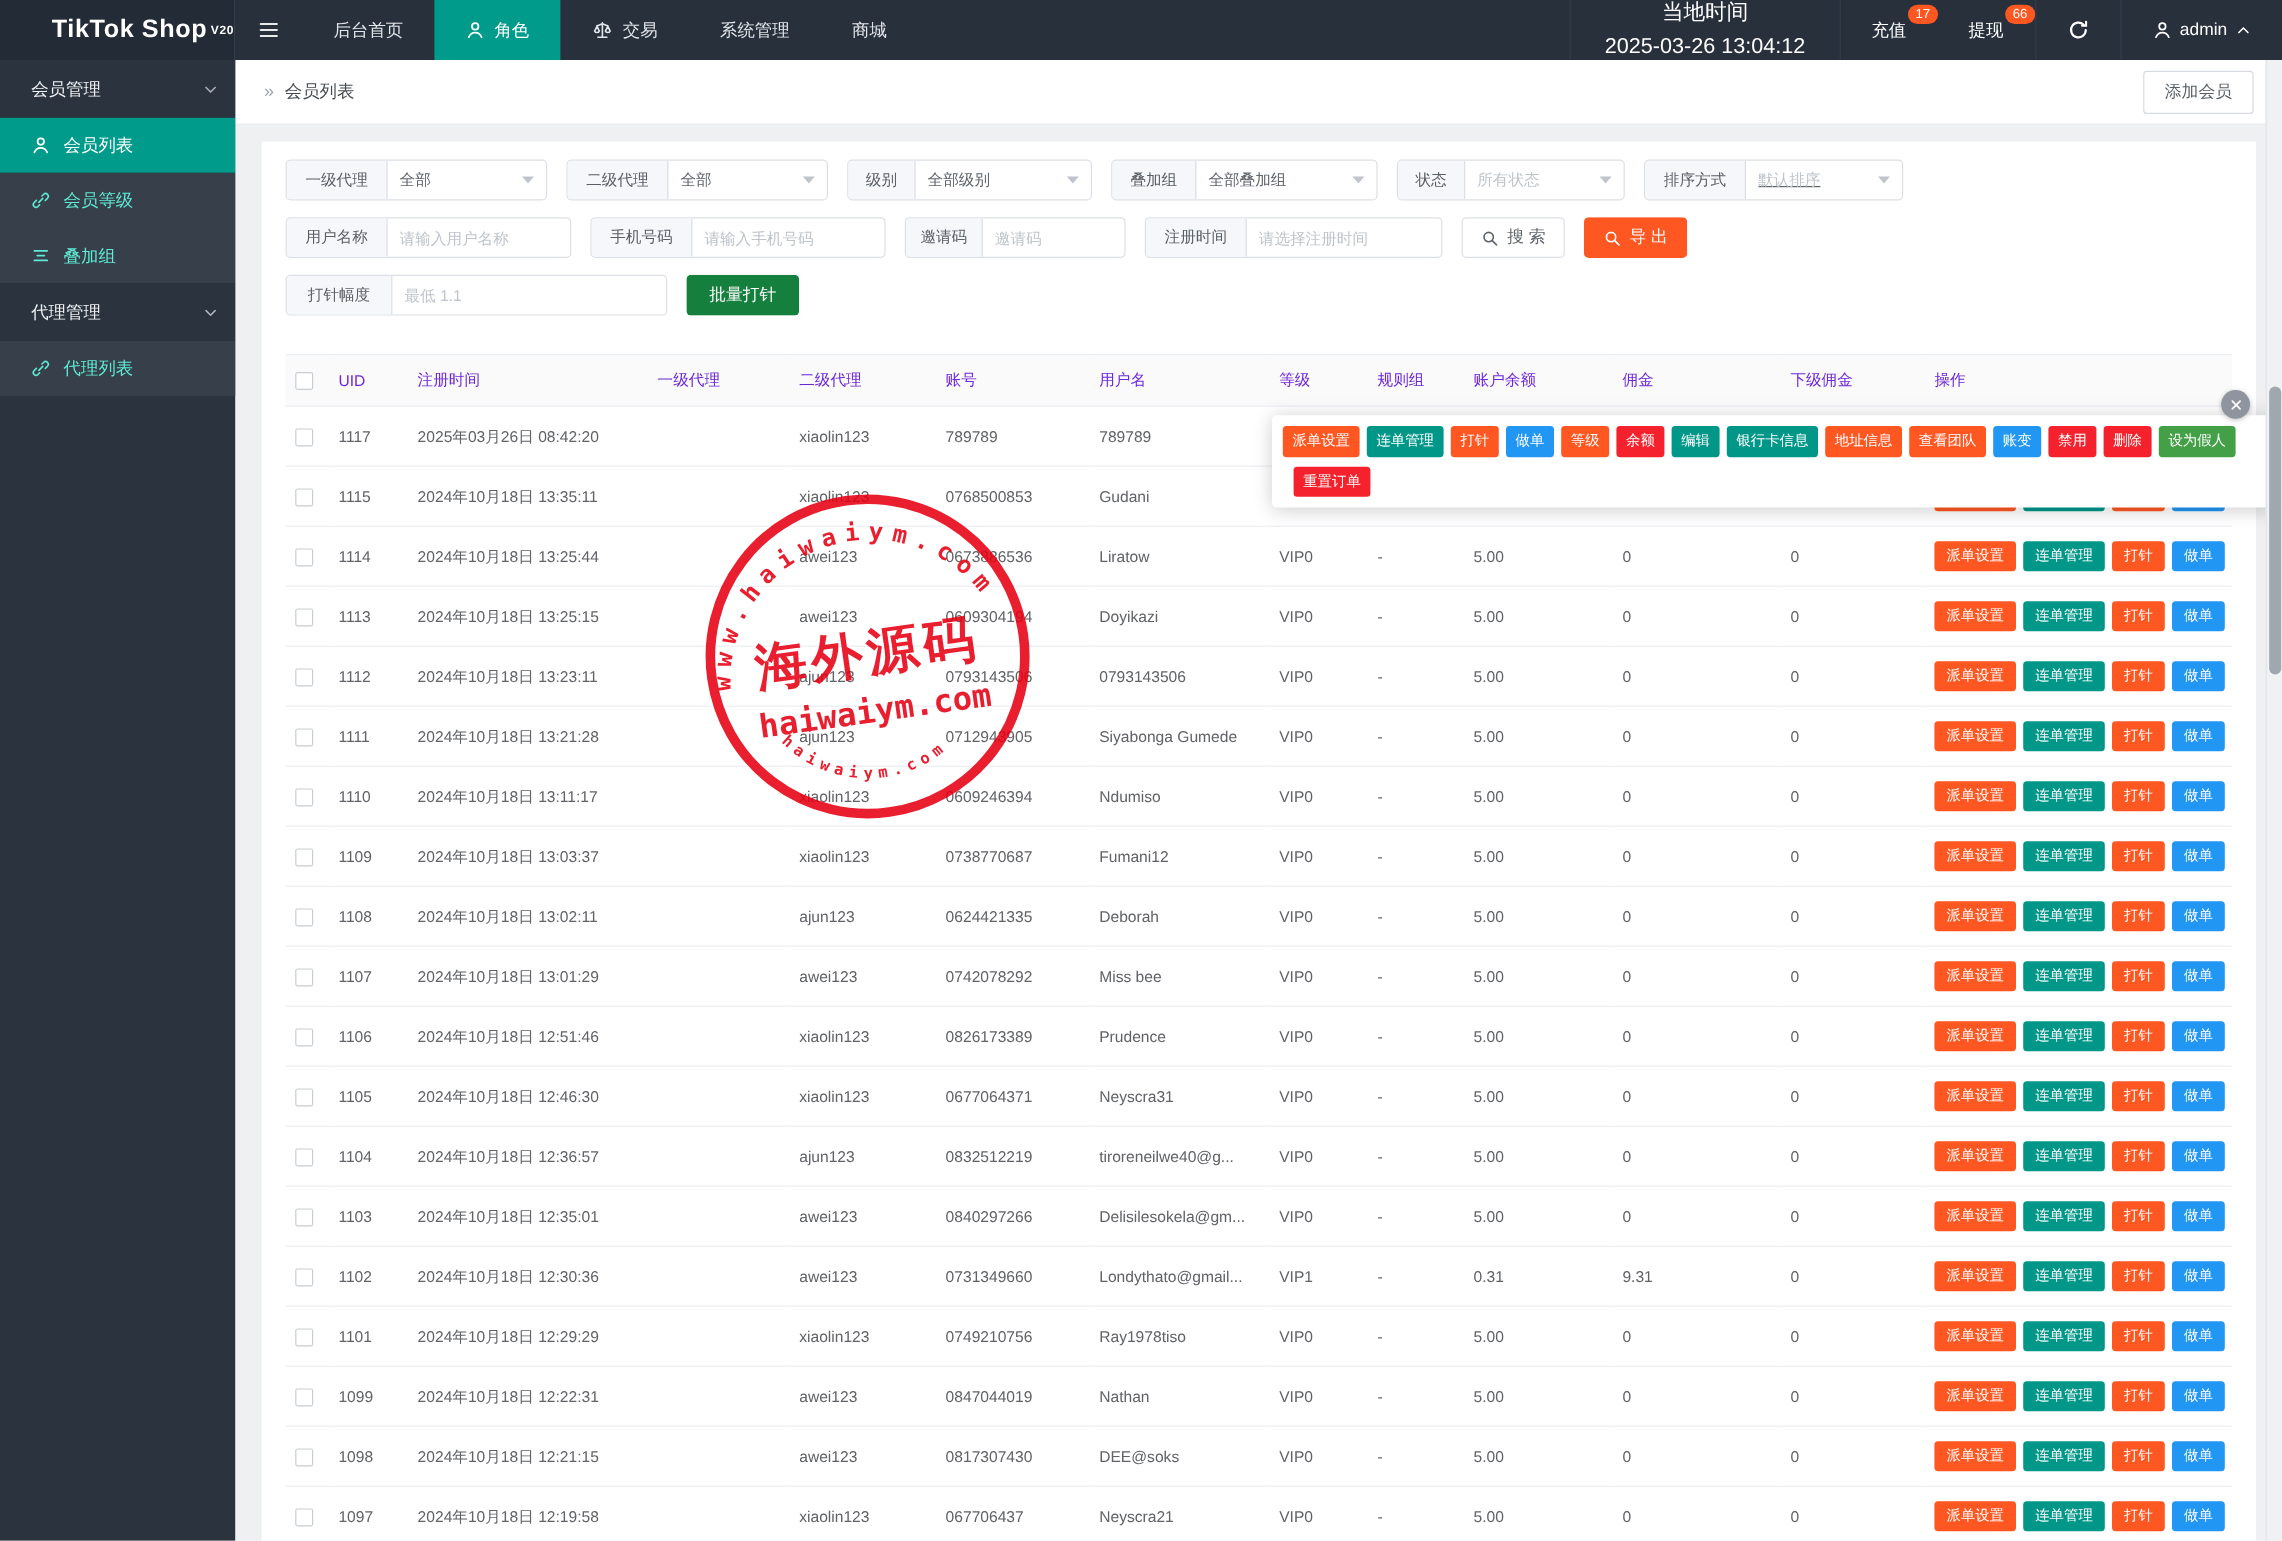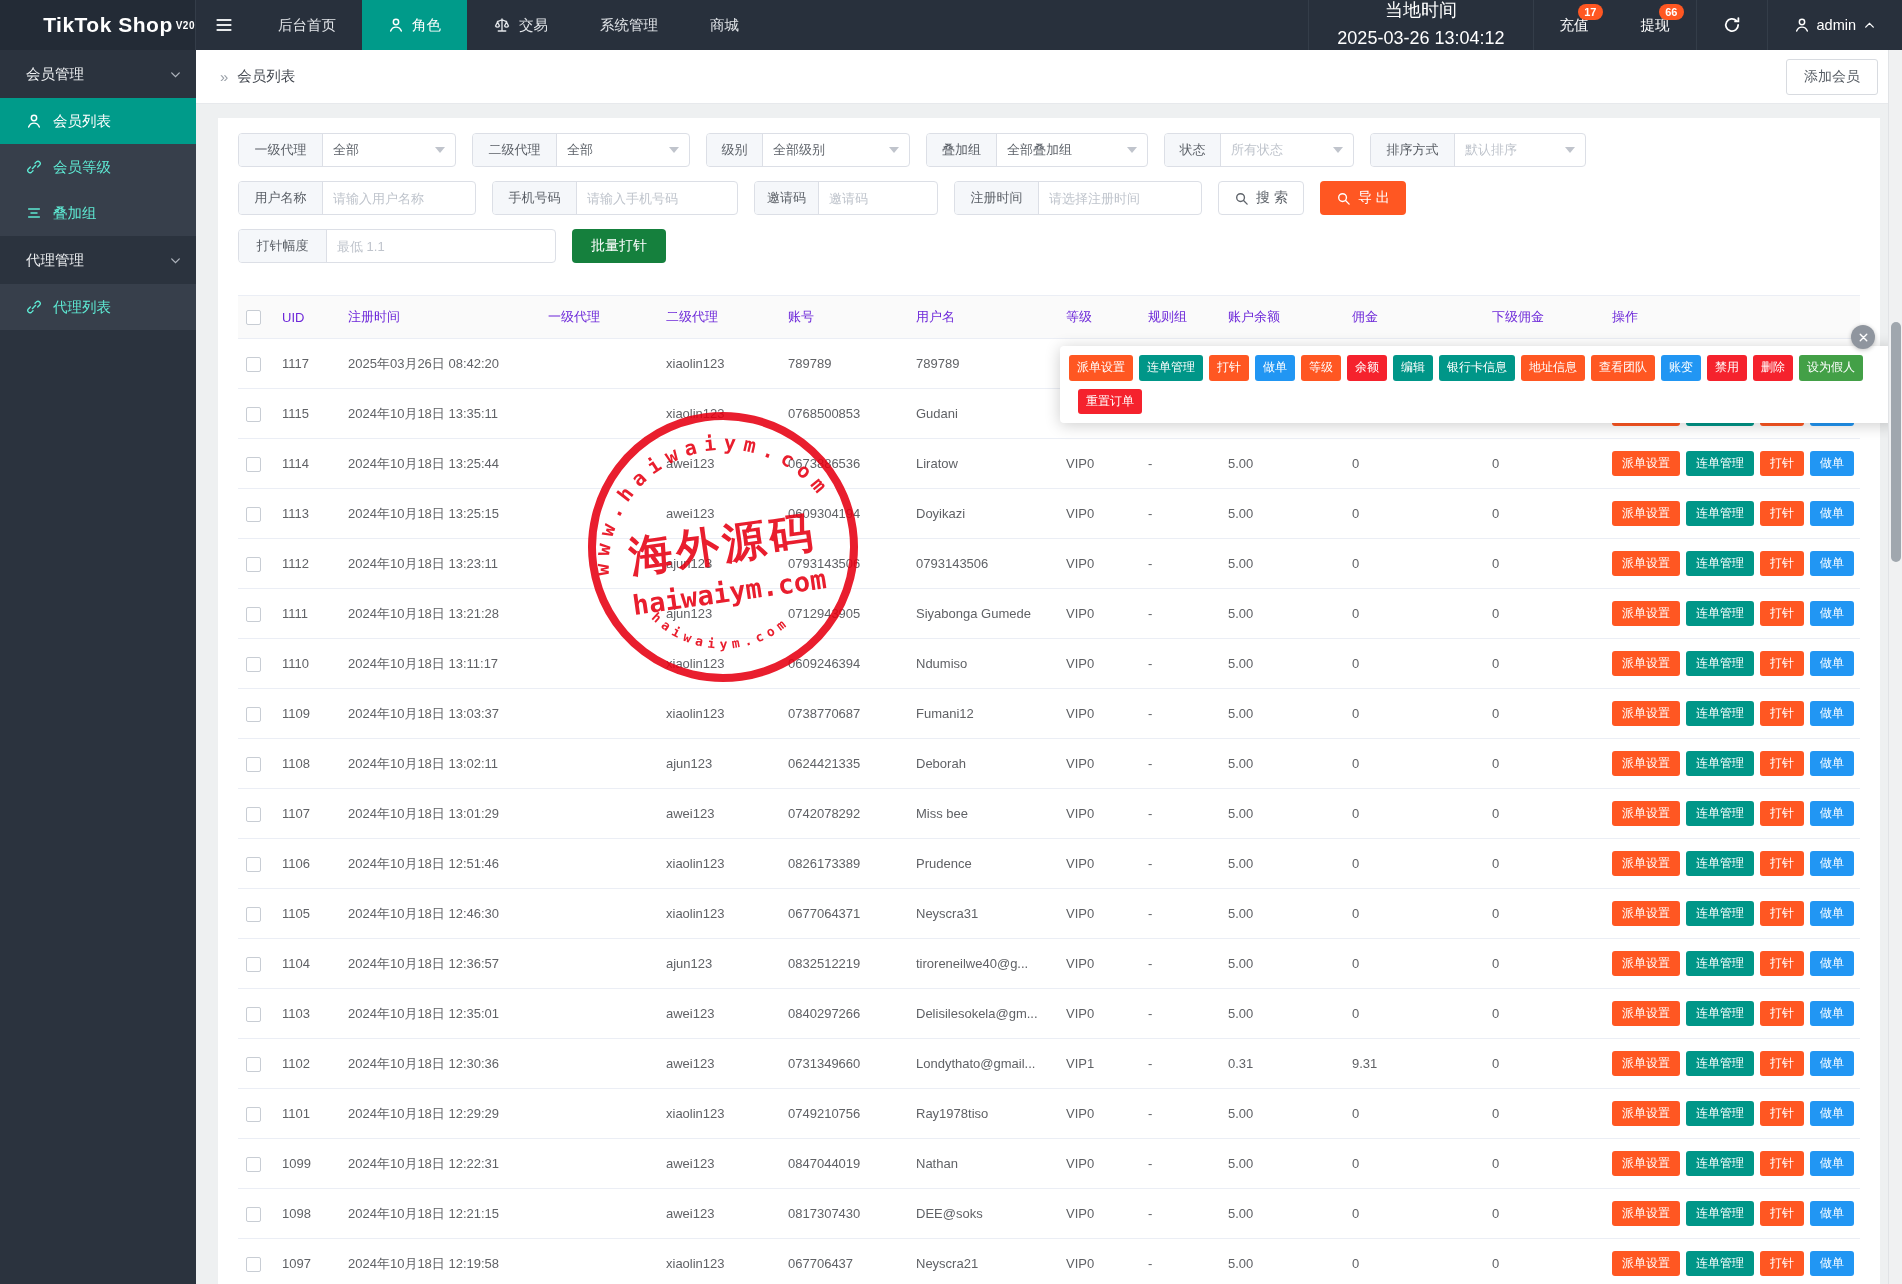--- a/index.html
+++ b/index.html
@@ -13,21 +13,21 @@
   .logo{width:196px;background:#232b36;display:flex;align-items:center;justify-content:flex-end;font-size:21px;font-weight:bold;letter-spacing:.5px;border-right:1px solid #343d49}
   .logo sup{font-size:10px;margin-left:3px;font-weight:bold}
   .hamburger{width:56px;display:flex;align-items:center;justify-content:center;cursor:pointer;color:#e8eaec}
   .nav-menu{display:flex;align-items:stretch}
   .nav-item{display:flex;align-items:center;gap:8px;padding:0 26px;font-size:14.5px;color:#e2e5e9;cursor:pointer}
   .nav-item.active{background:#009b8a;color:#fff}
   .nav-right{margin-left:auto;display:flex;align-items:stretch}
   .time-block{display:flex;flex-direction:column;justify-content:center;text-align:center;font-size:18px;line-height:1.55;padding:0 28px;border-left:1px solid #343d49}
   .nav-btn{position:relative;display:flex;align-items:center;padding:0 26px;font-size:14.5px;cursor:pointer;border-left:1px solid #343d49}
   .nav-btn.noborder{border-left:none}
-  .badge{position:absolute;top:4px;right:12px;background:#ff5722;color:#fff;font-size:11px;font-weight:bold;border-radius:9px;padding:1px 6px;line-height:1.3}
+  .badge{position:absolute;top:4px;right:0;background:#ff5722;color:#fff;font-size:11px;font-weight:normal;border-radius:9px;padding:1px 6px;line-height:1.3}
   .admin-box{display:flex;align-items:center;gap:7px;padding:0 26px;border-left:1px solid #343d49;font-size:14.5px;cursor:pointer}
 
   
   .sidebar{position:absolute;top:50px;left:0;width:196px;bottom:0;background:#2b333e;z-index:50}
   .side-group{height:48px;display:flex;align-items:center;padding:0 16px 0 26px;font-size:14.5px;color:#eef0f2;background:#2b333e;cursor:pointer;position:relative}
   .side-item{height:46px;display:flex;align-items:center;gap:11px;padding:0 16px 0 26px;font-size:14.5px;color:#5eead4;background:#373f4b;cursor:pointer}
   .side-item.active{background:#009b8a;color:#fff}
   .side-chevron{position:absolute;right:14px;color:#aeb4bc}
 
   
@@ -253,21 +253,21 @@
       </div>
       <div class="fgroup">
         <span class="flabel" style="width: 56px;">状态</span>
         <div class="fvalue ph" style="width: 132px;">
           <span>所有状态</span>
           <span class="caret"></span>
         </div>
       </div>
       <div class="fgroup">
         <span class="flabel" style="width: 84px;">排序方式</span>
-        <div class="fvalue ph" style="width: 130px;">
+        <div class="fvalue ph" style="width: 130px; text-decoration: underline;">
           <span>默认排序</span>
           <span class="caret"></span>
         </div>
       </div>
     </div>
   <div class="frow">
       <div class="fgroup">
         <span class="flabel" style="width: 84px;">用户名称</span>
         <span class="finput-wrap" style="width: 152px;">
           <input class="finput" placeholder="请输入用户名称" style="">

